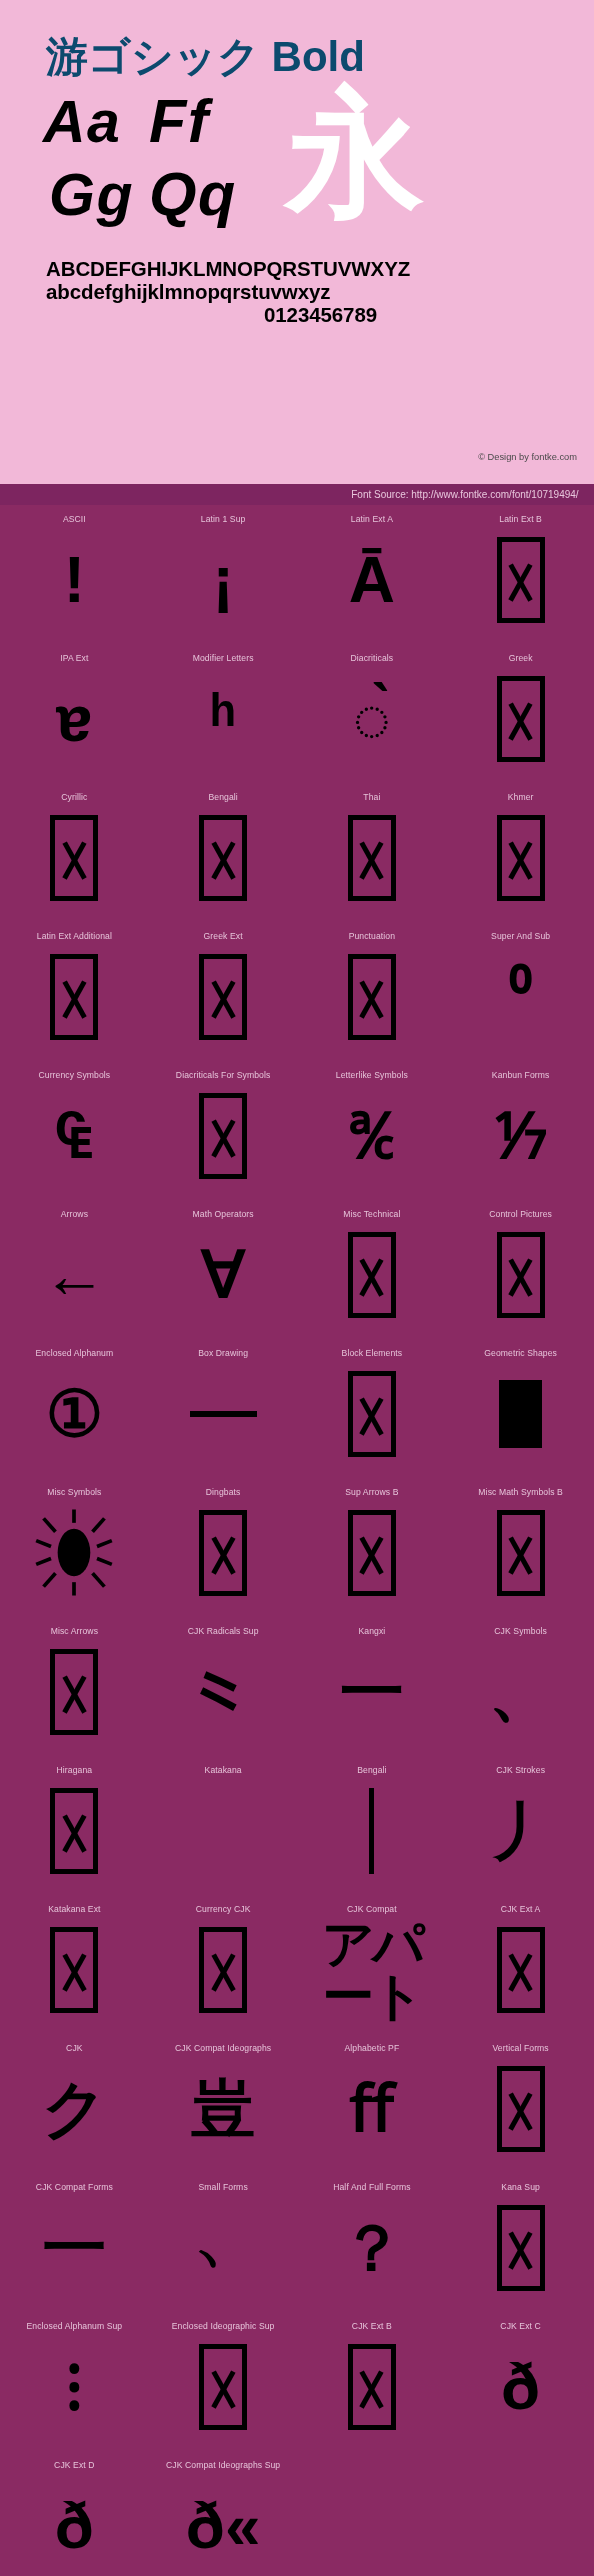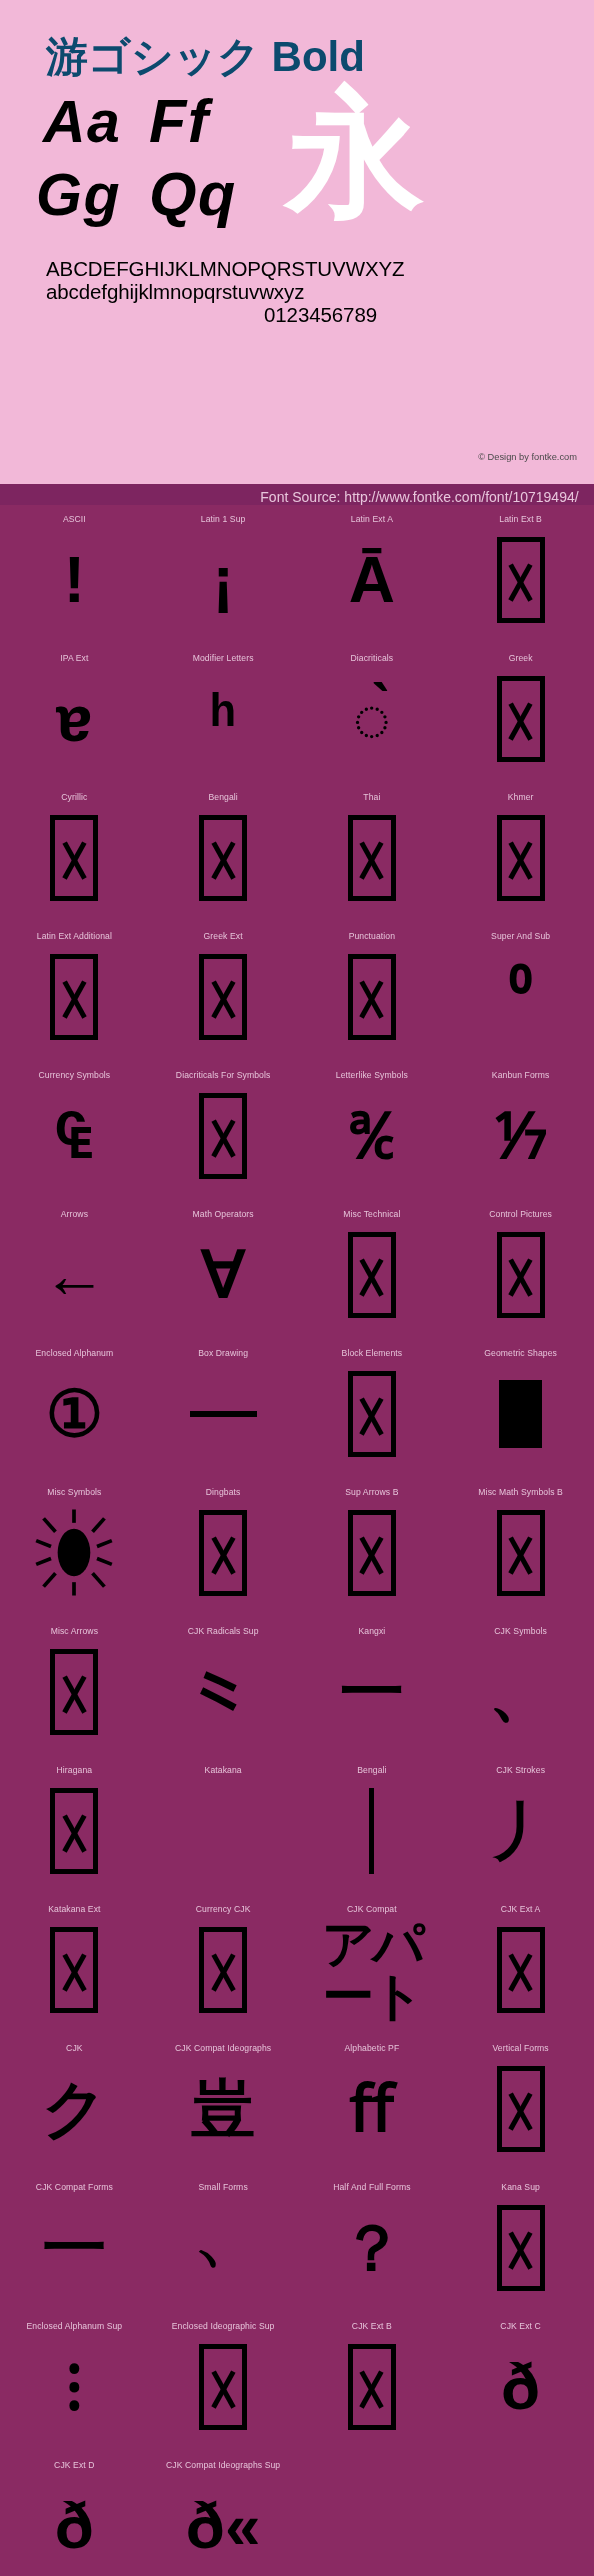--- a/index.html
+++ b/index.html
@@ -36,49 +36,49 @@
   }
   .glyph-cell{
     position:absolute;
     font-weight:bold;
     color:#000;
     line-height:1;
     font-style:italic;
   }
   .g-aa{left:43px;top:15px;font-size:59px;letter-spacing:1.5px;}
   .g-ff{left:149px;top:13.4px;font-size:61px;letter-spacing:1.5px;}
-  .g-gg{left:36px;top:88px;font-size:59px;letter-spacing:1.5px;}
+  .g-gg{left:49px;top:88px;font-size:59px;letter-spacing:1.5px;}
   .g-qq{left:149px;top:86px;font-size:61px;letter-spacing:1.5px;}
   .g-ei{
     position:absolute;left:286px;top:6px;
     color:#ffffff;font-size:138px;font-weight:bold;line-height:1;
   }
   .alpha{
     padding:6px 0 0 46px;
     color:#000;
-    font-weight:normal;
+    font-weight:bold;
     line-height:1.12;
   }
   .alpha .ln1{font-size:20.5px;letter-spacing:-0.1px;}
   .alpha .ln2{font-size:20.5px;letter-spacing:-0.1px;}
   .alpha .ln3{font-size:20.5px;letter-spacing:-0.1px;text-align:center;}
   .copyright{
     position:absolute;
     right:18px;
     bottom:22px;
     color:#4a4a4a;
     font-size:9.3px;
     font-weight:normal;
   }
 
   
   .source-bar{
     background:#7d2560;
     color:#e8c6dc;
-    font-size:14px;
+    font-size:10px;
     text-align:right;
     padding:4.5px 16.4px 5.2px 0;
     box-sizing:border-box;
     height:21px;
   }
 
   
   .grid{
     padding:3px 0 0 0;
   }

